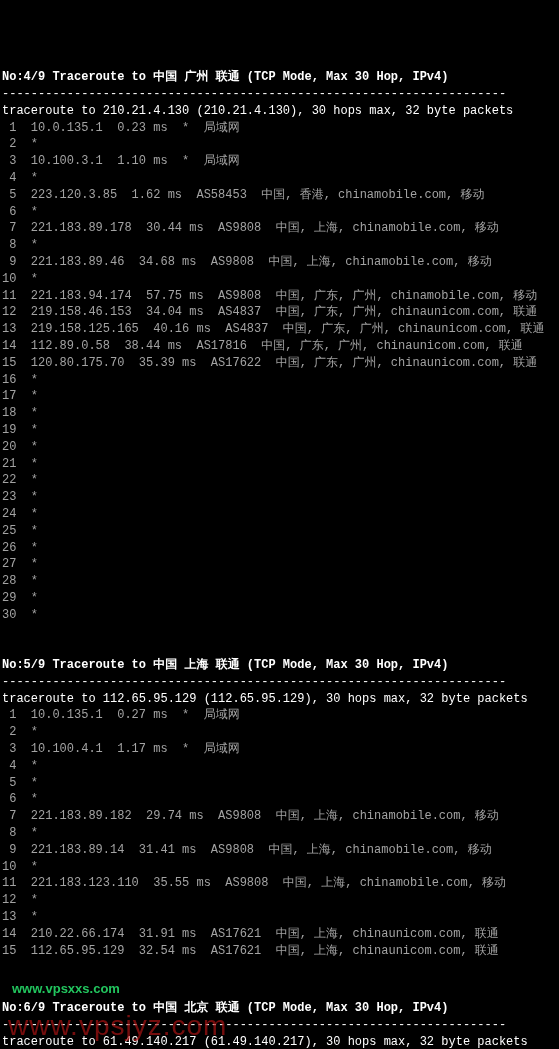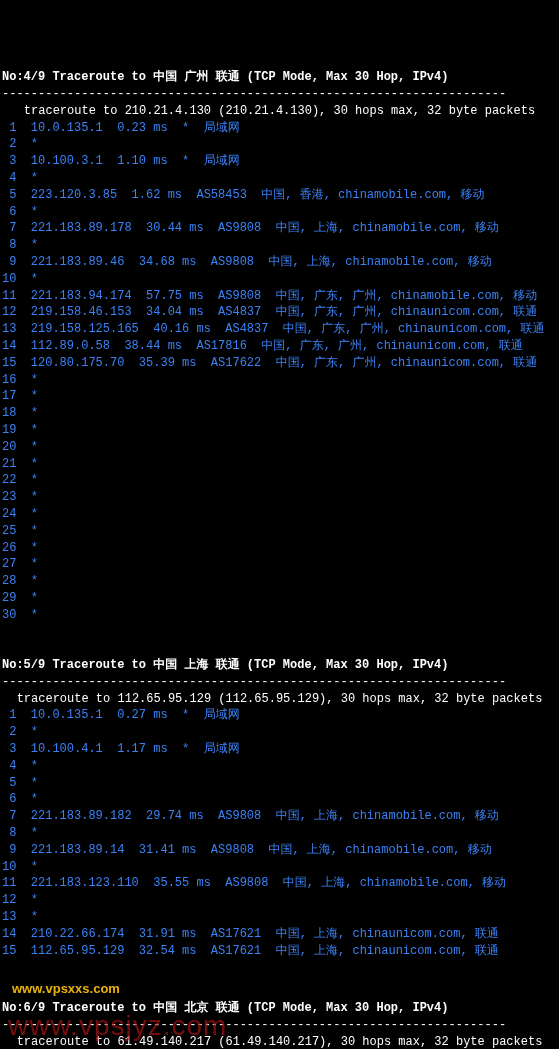--- a/index.html
+++ b/index.html
@@ -9,24 +9,24 @@
     font-family: "Courier New", monospace;
     font-size: 12px;
     line-height: 1.4;
     width: 559px;
     padding: 2px;
     white-space: pre;
     overflow: hidden;
   }
   .header { color: #fff; font-weight: bold; }
   .dashline { color: #fff; }
-  .traceline { color: #fff; text-align: center; }
-  .hop { color: #3b82f6; }
+  .traceline { color: #fff; }
+  .hop { color: #a3a3a3; }
   .watermark1 {
-    color: #eab308;
+    color: #22c55e;
     font-weight: bold;
     padding: 4px 0 2px 10px;
     font-family: Arial, sans-serif;
     font-size: 13px;
   }
   .watermark2 {
     position: absolute;
     color: rgba(180,20,20,0.65);
     font-family: Arial, sans-serif;
     font-size: 28px;

